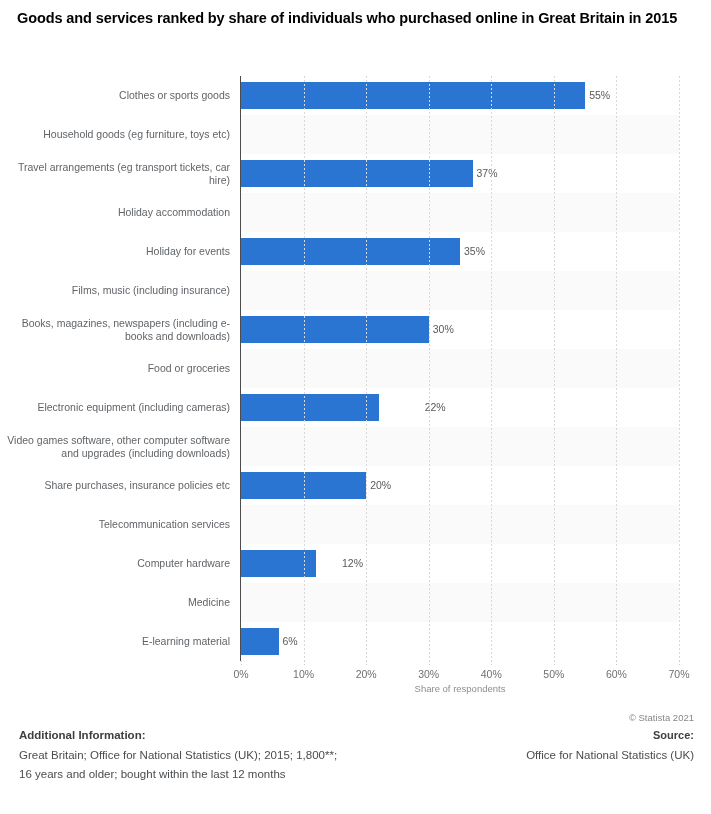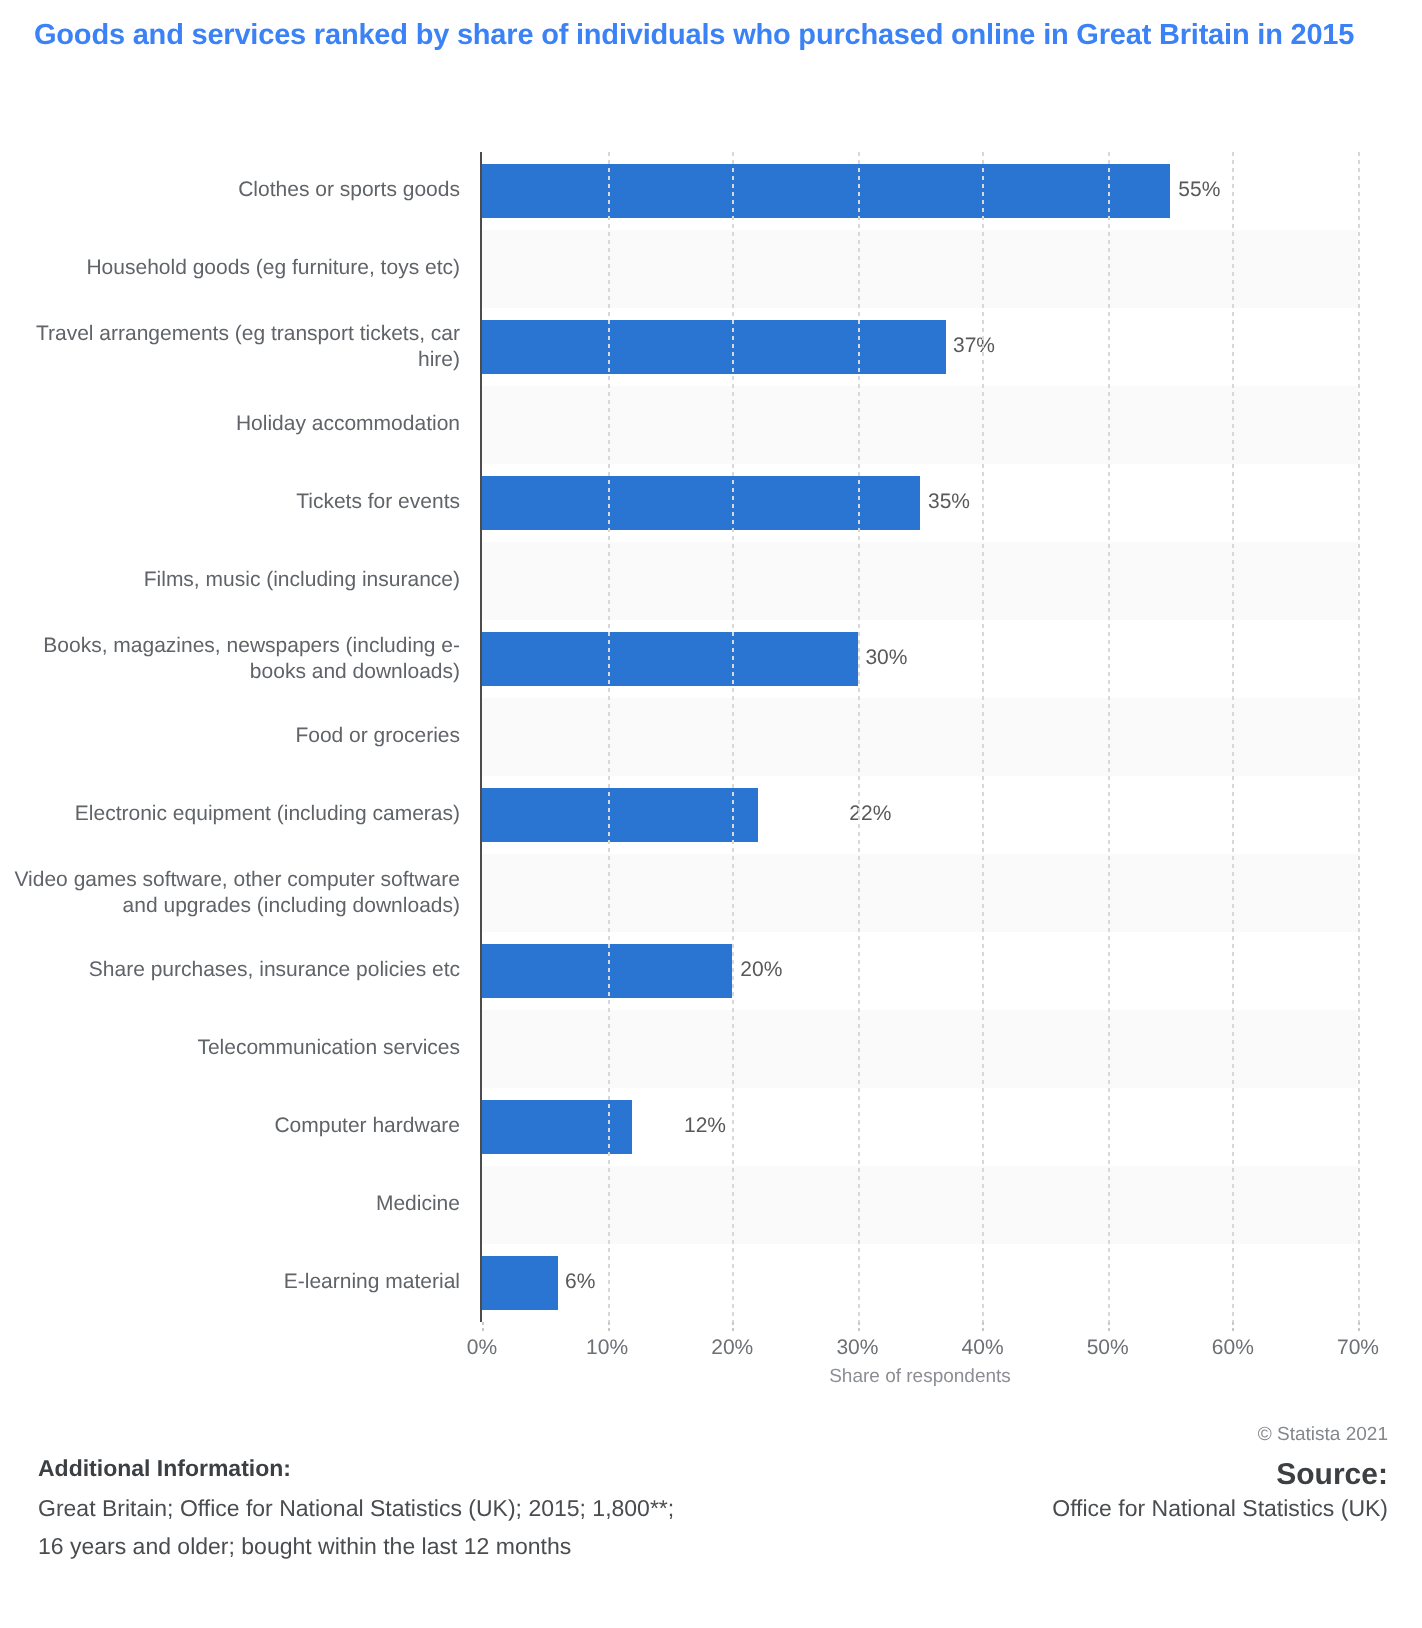--- a/index.html
+++ b/index.html
@@ -17,21 +17,21 @@
     background: #ffffff;
   }
 
   
   .title {
     position: absolute;
     left: 17px; top: 8px;
     width: 672px;
     font-size: 14.5px;
     font-weight: bold;
-    color: #3b82f6;
+    color: #000000;
     line-height: 21px;
     letter-spacing: -0.1px;
   }
 
   
   .chart {
     position: absolute;
     left: 0; top: 76px;
     width: 711px; height: 585px;
   }
@@ -142,21 +142,21 @@
     position: absolute;
     left: 19px; top: 46px;
     width: 330px;
     font-size: 11.5px;
     color: #4a4d50;
     line-height: 18.5px;
   }
   .source-heading {
     position: absolute;
     right: 17px; top: 29px;
-    font-size: 15px;
+    font-size: 11px;
     font-weight: bold;
     color: #3d4043;
     text-align: right;
   }
   .source-body {
     position: absolute;
     right: 17px; top: 46px;
     font-size: 11.5px;
     color: #4a4d50;
     text-align: right;
@@ -169,21 +169,21 @@
 <div id="root">
 
   <div class="title">Goods and services ranked by share of individuals who purchased online in Great Britain in 2015</div>
 
   <div class="chart">
     <div class="cat-col">
         <div class="cat-label" style="top: 13px;">Clothes or sports goods</div>
         <div class="cat-label" style="top: 52px;">Household goods (eg furniture, toys etc)</div>
         <div class="cat-label" style="top: 84.5px;">Travel arrangements (eg transport tickets, car hire)</div>
         <div class="cat-label" style="top: 130px;">Holiday accommodation</div>
-        <div class="cat-label" style="top: 169px;">Tickets for events</div>
+        <div class="cat-label" style="top: 169px;">Holiday for events</div>
         <div class="cat-label" style="top: 208px;">Films, music (including insurance)</div>
         <div class="cat-label" style="top: 240.5px;">Books, magazines, newspapers (including e-books and downloads)</div>
         <div class="cat-label" style="top: 325px;">Electronic equipment (including cameras)</div>
         <div class="cat-label" style="top: 286px;">Food or groceries</div>
         <div class="cat-label" style="top: 357.5px;">Video games software, other computer software and upgrades (including downloads)</div>
         <div class="cat-label" style="top: 403px;">Share purchases, insurance policies etc</div>
         <div class="cat-label" style="top: 442px;">Telecommunication services</div>
         <div class="cat-label" style="top: 481px;">Computer hardware</div>
         <div class="cat-label" style="top: 520px;">Medicine</div>
         <div class="cat-label" style="top: 559px;">E-learning material</div>

